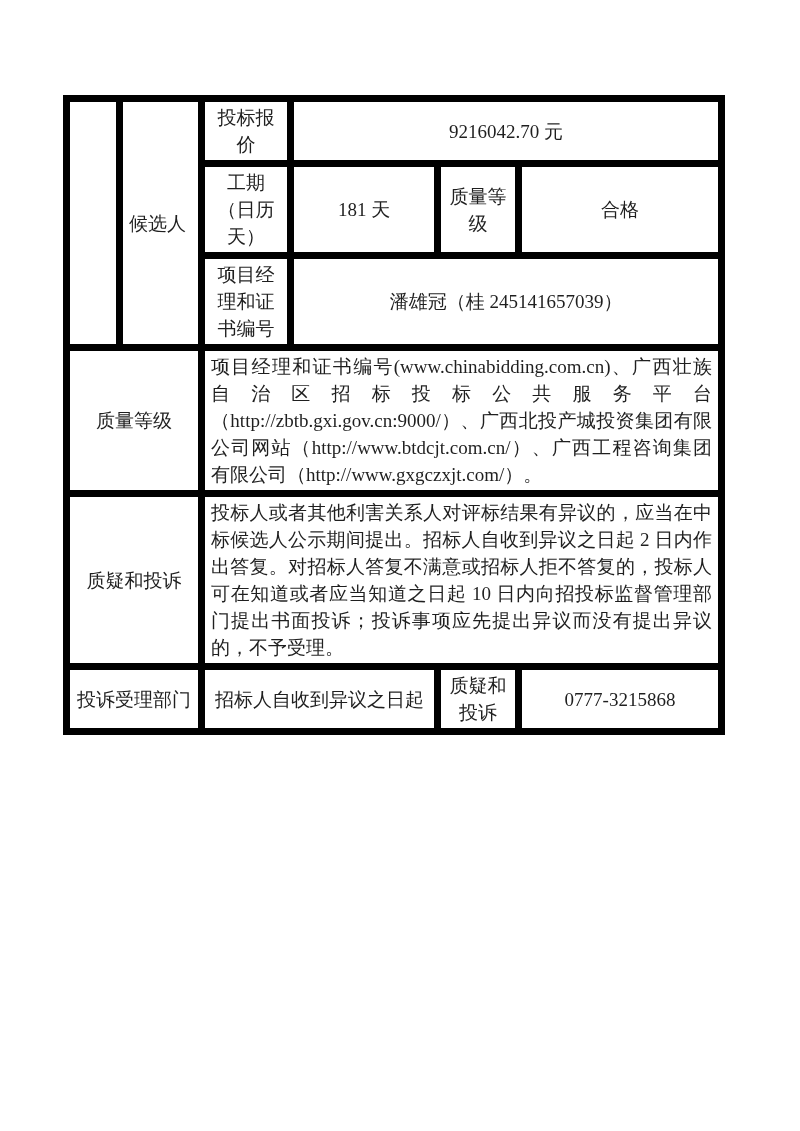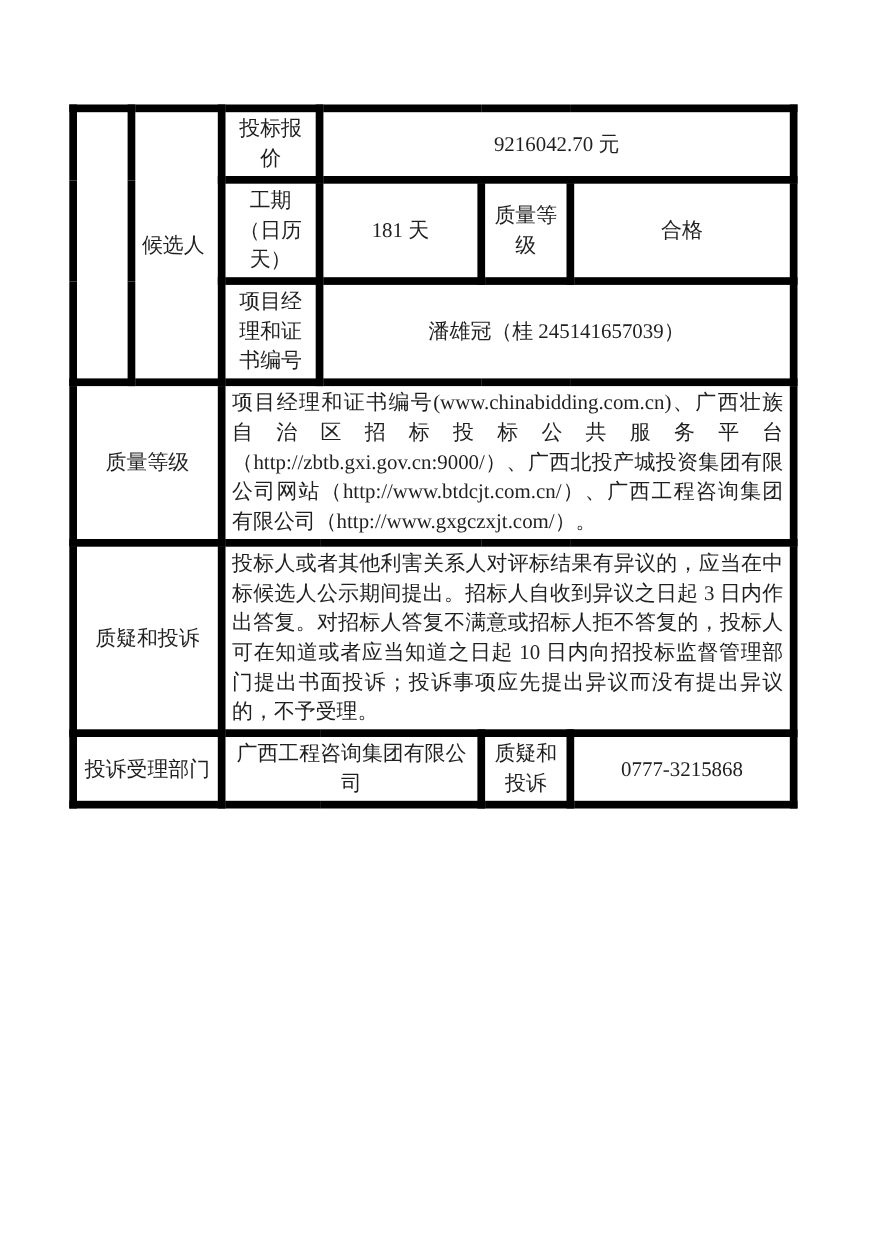--- a/index.html
+++ b/index.html
@@ -79,23 +79,23 @@
       <tr class="r3">
         <td class="lbl">项目经理和证书编号</td>
         <td class="val val-indent" colspan="3">潘雄冠（桂 245141657039）</td>
       </tr>
       <tr class="r4">
         <td class="lbl" colspan="2">质量等级</td>
         <td class="para" colspan="4">项目经理和证书编号(www.chinabidding.com.cn)、广西壮族自治区招标投标公共服务平台（http://zbtb.gxi.gov.cn:9000/）、广西北投产城投资集团有限公司网站（http://www.btdcjt.com.cn/）、广西工程咨询集团有限公司（http://www.gxgczxjt.com/）。</td>
       </tr>
       <tr class="r5">
         <td class="lbl" colspan="2">质疑和投诉</td>
-        <td class="para" colspan="4">投标人或者其他利害关系人对评标结果有异议的，应当在中标候选人公示期间提出。招标人自收到异议之日起 3 日内作出答复。对招标人答复不满意或招标人拒不答复的，投标人可在知道或者应当知道之日起 10 日内向招投标监督管理部门提出书面投诉；投诉事项应先提出异议而没有提出异议的，不予受理。</td>
+        <td class="para" colspan="4">投标人或者其他利害关系人对评标结果有异议的，应当在中标候选人公示期间提出。招标人自收到异议之日起 2 日内作出答复。对招标人答复不满意或招标人拒不答复的，投标人可在知道或者应当知道之日起 10 日内向招投标监督管理部门提出书面投诉；投诉事项应先提出异议而没有提出异议的，不予受理。</td>
       </tr>
       <tr class="r6">
         <td class="lbl" colspan="2">投诉受理部门</td>
-        <td class="val" colspan="2">广西工程咨询集团有限公司</td>
+        <td class="val" colspan="2">招标人自收到异议之日起</td>
         <td class="lbl lbl-tight">质疑和投诉</td>
         <td class="val val-phone">0777-3215868</td>
       </tr>
     </tbody>
   </table>
 </div>
 
 </body></html>

